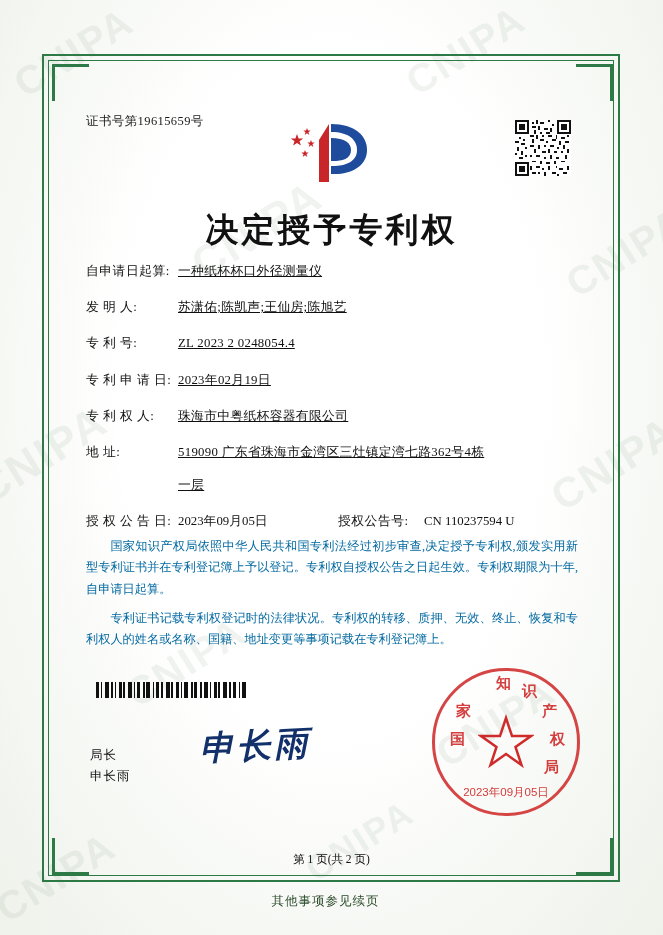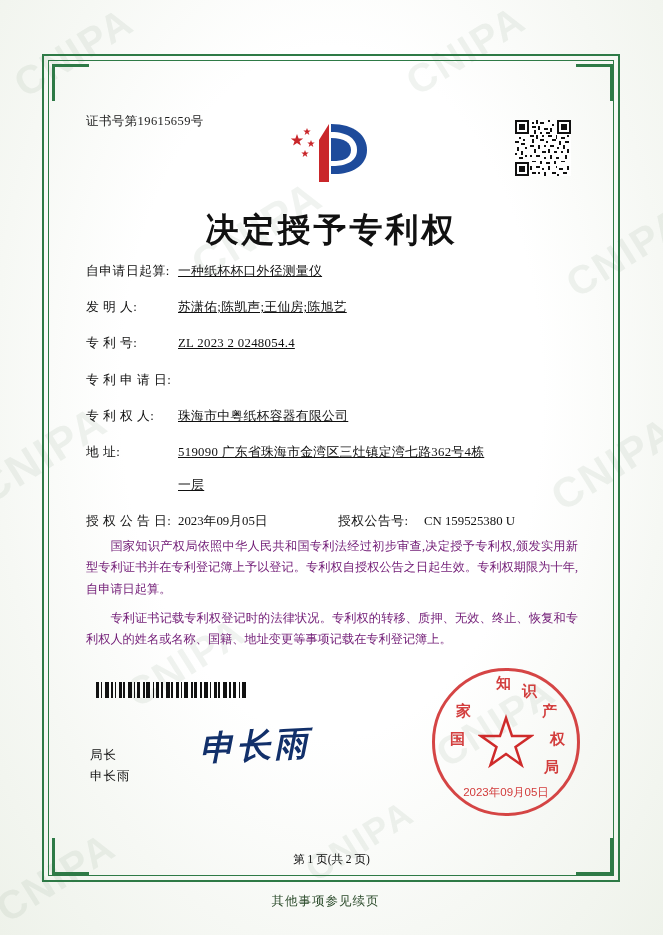--- a/index.html
+++ b/index.html
@@ -159,21 +159,21 @@
     flex: 0 0 252px;
     display: flex;
   }
 
   .paragraphs {
     position: absolute;
     left: 86px; top: 536px;
     width: 492px;
     font-size: 12.2px;
     line-height: 1.75;
-    color: #701a75;
+    color: #0369a1;
     text-align: justify;
   }
   .paragraphs p {
     margin: 0 0 8px 0;
     text-indent: 2em;
   }
 
   
   .barcode {
     position: absolute;
@@ -418,20 +418,21 @@
       <div class="field-value">苏潇佑;陈凯声;王仙房;陈旭艺</div>
     </div>
 
     <div class="field-row">
       <div class="field-label">专 利 号:</div>
       <div class="field-value">ZL 2023 2 0248054.4</div>
     </div>
 
     <div class="field-row">
       <div class="field-label">专 利 申 请 日:</div>
+      <div class="field-value">2023年02月19日</div>
     </div>
 
     <div class="field-row">
       <div class="field-label">专 利 权 人:</div>
       <div class="field-value">珠海市中粤纸杯容器有限公司</div>
     </div>
 
     <div class="field-row">
       <div class="field-label">地 址:</div>
       <div class="field-value">
@@ -439,21 +440,21 @@
         <span class="cont">一层</span>
       </div>
     </div>
 
     <div class="row-split">
       <div class="split-left">
         <div class="field-label">授 权 公 告 日:</div>
         <div>2023年09月05日</div>
       </div>
       <div class="split-right-label">授权公告号:</div>
-      <div>CN 159525380 U</div>
+      <div>CN 110237594 U</div>
     </div>
 
   </div>
 
   <div class="paragraphs">
     <p>国家知识产权局依照中华人民共和国专利法经过初步审查,决定授予专利权,颁发实用新型专利证书并在专利登记簿上予以登记。专利权自授权公告之日起生效。专利权期限为十年,自申请日起算。</p>
     <p>专利证书记载专利权登记时的法律状况。专利权的转移、质押、无效、终止、恢复和专利权人的姓名或名称、国籍、地址变更等事项记载在专利登记簿上。</p>
   </div>
 
   <div class="barcode">

